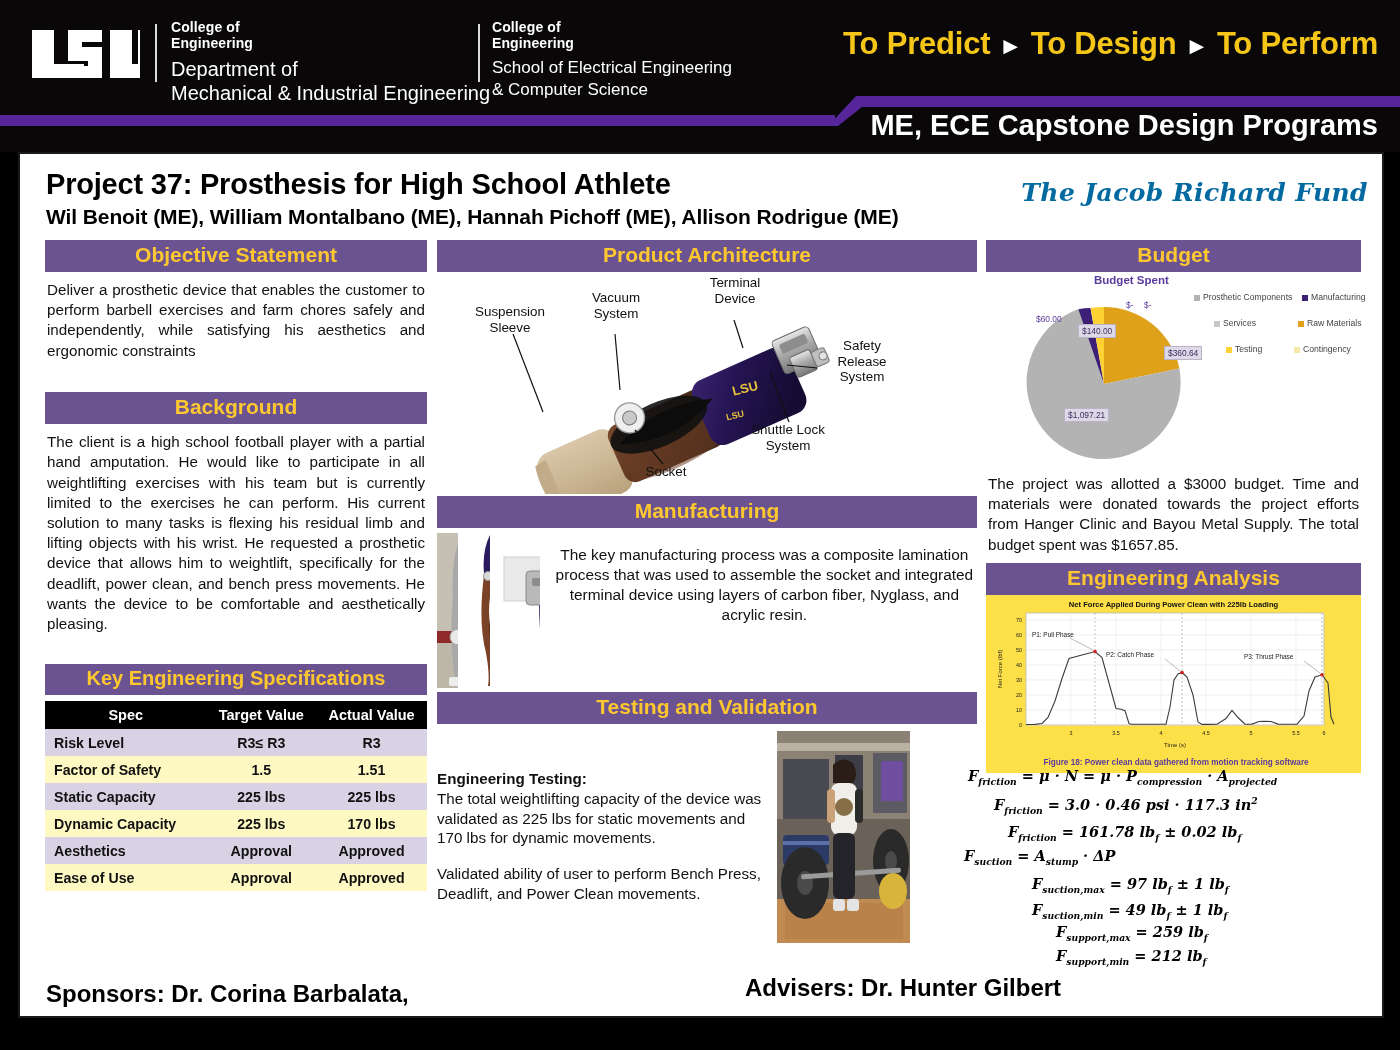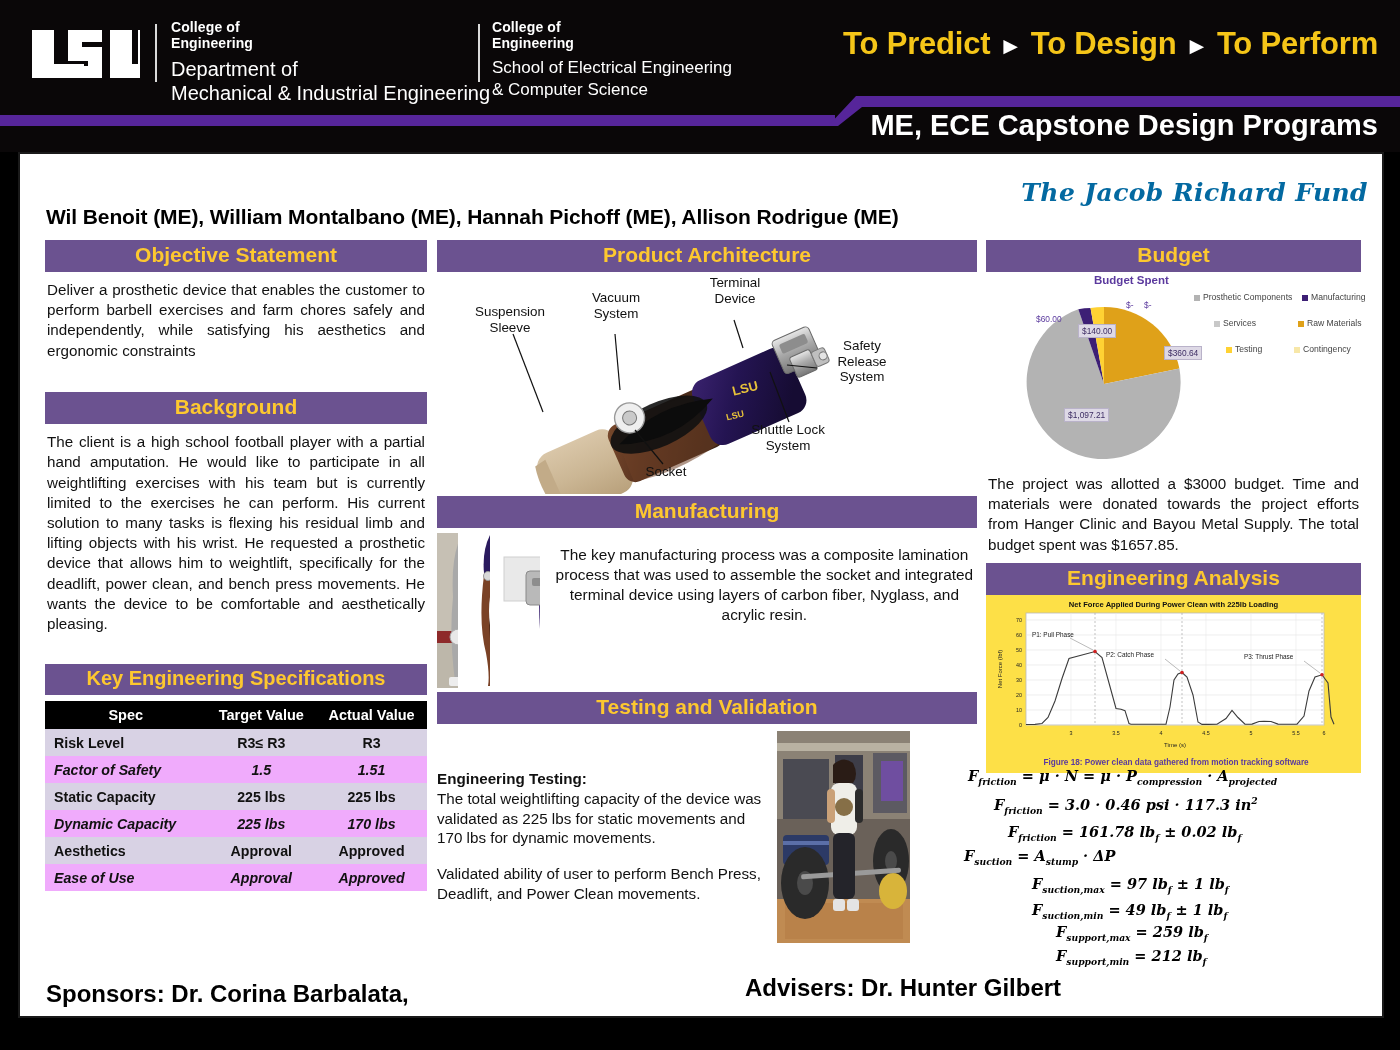--- a/index.html
+++ b/index.html
@@ -48,21 +48,21 @@
   .sec-head.small{font-size:20px;}
   .body-text{font-size:15.2px;line-height:1.33;color:#111;text-align:justify;padding:8px 2px 0 2px;}
 
   
   table.spec{border-collapse:collapse;width:100%;margin-top:6px;font-size:14.2px;}
   table.spec th{background:#000000;color:#ffffff;font-weight:bold;padding:6px 4px;text-align:center;font-size:14.5px;}
   table.spec th:first-child{text-align:center;}
   table.spec td{padding:5.5px 6px;font-weight:bold;color:#111;text-align:center;}
   table.spec td.name{text-align:left;padding-left:9px;}
   table.spec tr.odd td{background:#d8d2e4;}
-  table.spec tr.even td{background:#f0abfc;font-style:italic;}
+  table.spec tr.even td{background:#fef9c3;}
 
   
   #arch-fig{position:relative;width:540px;height:222px;}
   #arch-fig svg{position:absolute;left:0;top:0;}
   .fig-lbl{position:absolute;font-family:"Liberation Sans",sans-serif;font-size:13.4px;color:#111;line-height:1.17;text-align:center;}
 
   
   #mfg-row{display:flex;align-items:flex-start;gap:6px;padding-top:5px;}
   .photo{border:0;display:block;}
   #mfg-text{font-size:15.4px;line-height:1.3;text-align:center;color:#111;padding-left:6px;padding-top:12px;}
@@ -135,20 +135,21 @@
 
   <div id="purple-rule"></div>
   <svg id="purple-rule-angle">
     <polygon points="0,30 28,0 572,0 572,11 34,11 10,30" fill="#56259a"></polygon>
   </svg>
   <div id="prog-title">ME, ECE Capstone Design Programs</div>
 </div>
 
 <div id="poster">
 
+  <div id="poster-title">Project 37: Prosthesis for High School Athlete</div>
   <div id="poster-authors">Wil Benoit (ME), William Montalbano (ME), Hannah Pichoff (ME), Allison Rodrigue (ME)</div>
   <div id="fund-logo">The Jacob Richard Fund</div>
 
   <div class="col" id="col-left">
 
     <div class="sec-head">Objective Statement</div>
     <div class="body-text" style="height:104px;">Deliver a prosthetic device that enables the customer to perform barbell exercises and farm chores safely and independently, while satisfying his aesthetics and ergonomic constraints</div>
 
     <div class="sec-head" style="margin-top:8px;">Background</div>
     <div class="body-text" style="height:222px;">The client is a high school football player with a partial hand amputation. He would like to participate in all weightlifting exercises with his team but is currently limited to the exercises he can perform. His current solution to many tasks is flexing his residual limb and lifting objects with his wrist. He requested a prosthetic device that allows him to weightlift, specifically for the deadlift, power clean, and bench press movements. He wants the device to be comfortable and aesthetically pleasing.</div>

